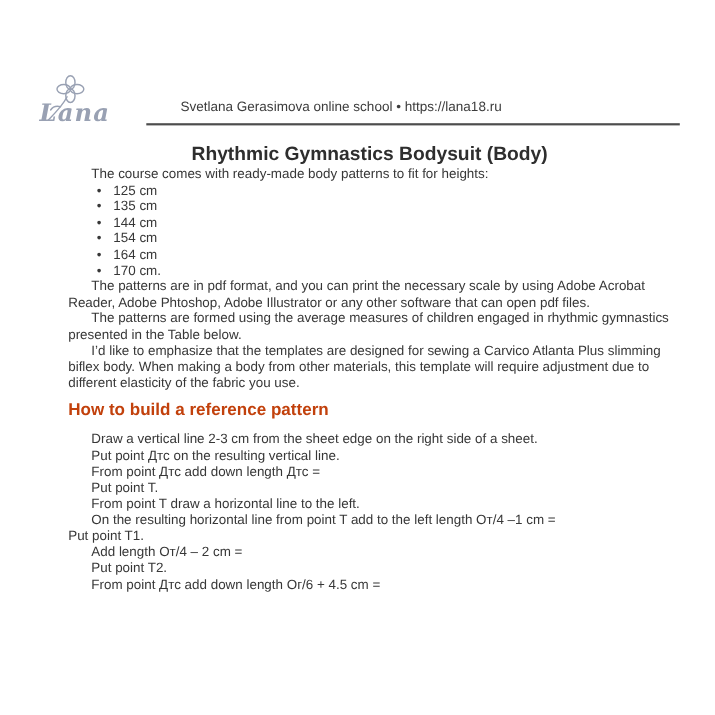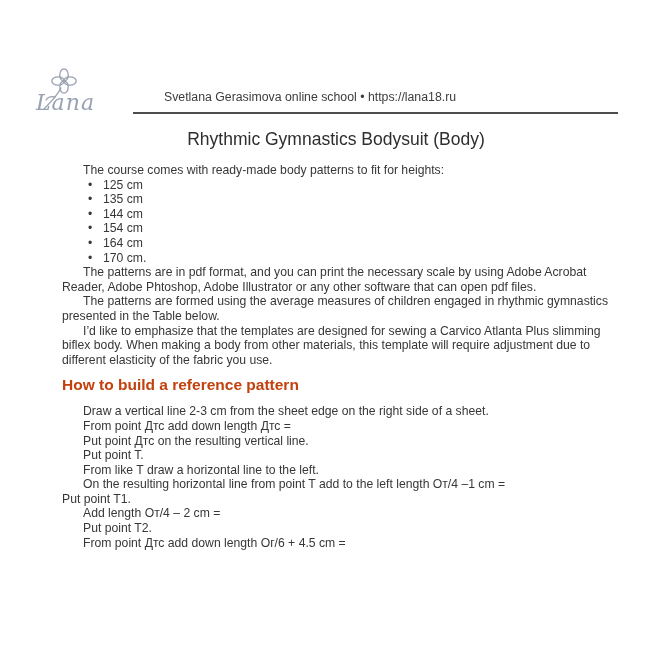--- a/index.html
+++ b/index.html
@@ -22,20 +22,21 @@
     width: 80px; height: 56px;
   }
   .logo svg { position: absolute; left: 0; top: 0; }
   .logo-text {
     position: absolute; left: 2px; top: 24px;
     font-family: "DejaVu Serif", serif;
     font-style: italic;
     font-size: 22px;
     color: #99a1b3;
     letter-spacing: 1px;
+    font-weight: bold;
   }
   .school-line {
     position: absolute; left: 164px; top: 90px;
     font-size: 12.3px;
     color: #3c3c3c;
     white-space: nowrap;
   }
   .header-rule {
     position: absolute; left: 133px; top: 112px;
     width: 485px; height: 2px;
@@ -46,24 +47,24 @@
   .content {
     position: absolute; left: 62px; top: 127px;
     width: 548px;
     font-size: 12.2px;
     line-height: 14.6px;
     color: #373737;
   }
   .doc-title {
     font-size: 17.5px;
     line-height: 24px;
-    font-weight: normal;
+    font-weight: bold;
     text-align: center;
     color: #2e2e2e;
-    margin-bottom: 12px;
+    margin-bottom: 0;
   }
   p.para { text-indent: 21px; }
   ul.heights { list-style: none; }
   ul.heights li { line-height: 14.6px; }
   .bullet {
     display: inline-block;
     margin-left: 26px;
     width: 15px;
     color: #373737;
   }
@@ -116,24 +117,24 @@
       <li><span class="bullet">•</span><span>170 cm.</span></li>
     </ul>
 
     <p class="para">The patterns are in pdf format, and you can print the necessary scale by using Adobe Acrobat Reader, Adobe Phtoshop, Adobe Illustrator or any other software that can open pdf files.</p>
     <p class="para">The patterns are formed using the average measures of children engaged in rhythmic gymnastics presented in the Table below.</p>
     <p class="para">I’d like to emphasize that the templates are designed for sewing a Carvico Atlanta Plus slimming biflex body. When making a body from other materials, this template will require adjustment due to different elasticity of the fabric you use.</p>
 
     <h2 class="section-heading">How to build a reference pattern</h2>
 
     <p class="instr">Draw a vertical line 2-3 cm from the sheet edge on the right side of a sheet.</p>
+    <p class="instr">Put point Дтс on the resulting vertical line.</p>
     <p class="instr">From point Дтс add down length Дтс =</p>
-    <p class="instr">Put point Дтс on the resulting vertical line.</p>
     <p class="instr">Put point T.</p>
-    <p class="instr">From like T draw a horizontal line to the left.</p>
+    <p class="instr">From point T draw a horizontal line to the left.</p>
     <p class="instr">On the resulting horizontal line from point T add to the left length От/4 –1 cm =</p>
     <p class="instr outdent">Put point T1.</p>
     <p class="instr">Add length От/4 – 2 cm =</p>
     <p class="instr">Put point T2.</p>
     <p class="instr">From point Дтс add down length Ог/6 + 4.5 cm =</p>
 
   </div>
 </div>
 
 </body></html>

